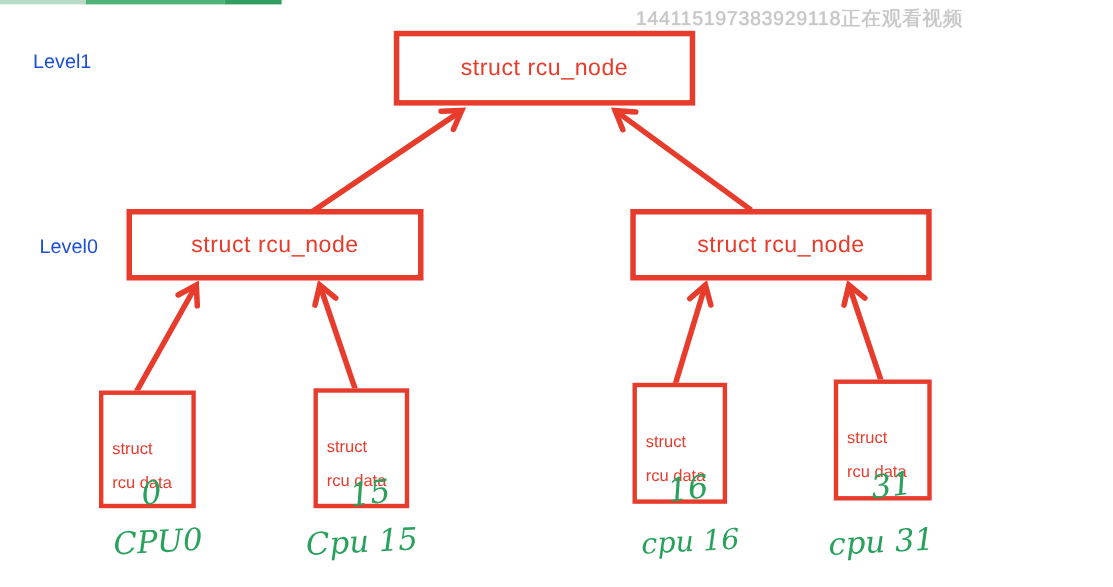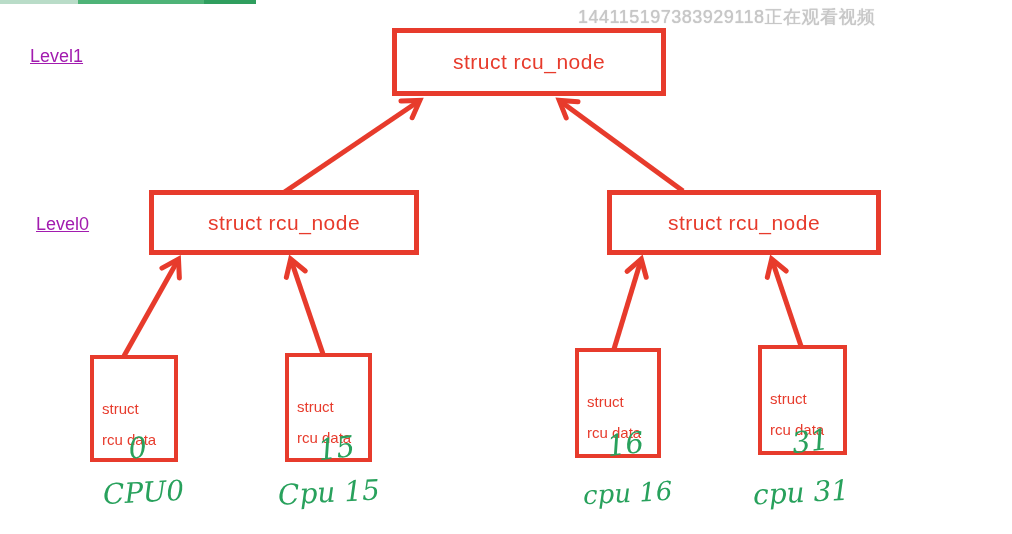--- a/index.html
+++ b/index.html
@@ -12,28 +12,28 @@
   .progress .seg{position:absolute;top:0;height:4px;}
   .seg1{left:0;width:78px;background:#b9dcc8;}
   .seg2{left:78px;width:126px;background:#4eb377;}
   .seg3{left:204px;width:52px;background:#2f9e5e;}
   
   .watermark{
     position:absolute;left:578px;top:5px;font-size:18px;letter-spacing:0.5px;
     color:#c7c7c7;text-shadow:0 0 1px #bdbdbd;white-space:nowrap;
   }
   
-  .lvl{position:absolute;color:#a21caf;font-size:18px;text-decoration:underline;}
+  .lvl{position:absolute;color:#1d4ed8;font-size:18px;}
   .lvl1{left:30px;top:46px;}
   .lvl0{left:36px;top:214px;text-align:center;}
   
   .node{
     position:absolute;border:5px solid #e73b2c;background:#ffffff;
     display:flex;align-items:center;justify-content:center;
-    color:#e73b2c;font-size:21px;letter-spacing:0.5px;box-sizing:border-box;margin-left:34px;
+    color:#e73b2c;font-size:21px;letter-spacing:0.5px;box-sizing:border-box;
   }
   .node-root{left:358px;top:28px;width:274px;height:68px;}
   .node-left{left:115px;top:190px;width:270px;height:65px;}
   .node-right{left:573px;top:190px;width:274px;height:65px;}
   
   .leaf{
     position:absolute;border:4px solid #e73b2c;background:#ffffff;box-sizing:border-box;
     color:#e73b2c;font-size:15px;padding:34px 0 0 8px;line-height:31px;
   }
   .leaf-0{left:90px;top:355px;width:88px;height:107px;}

